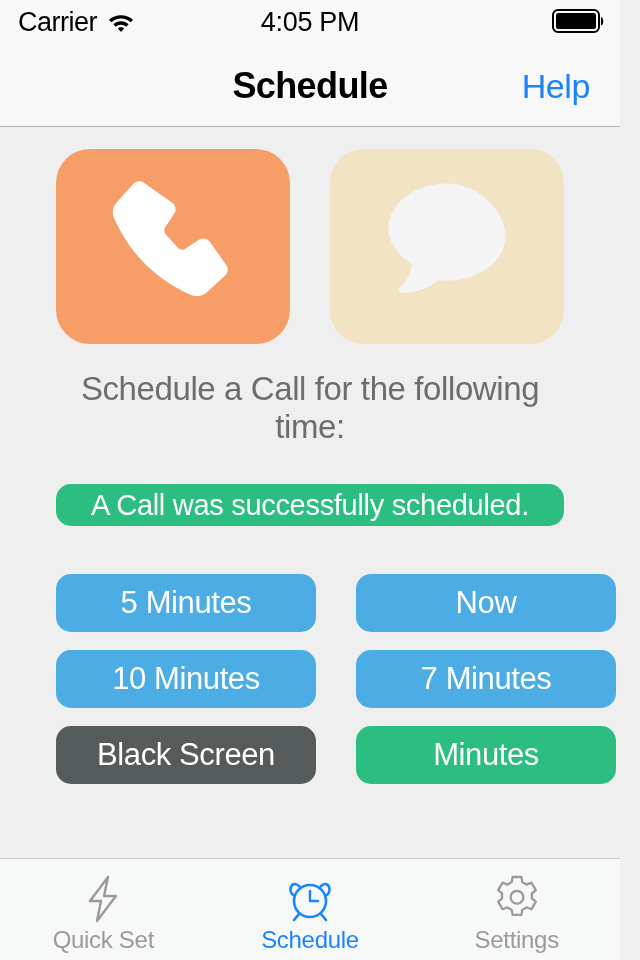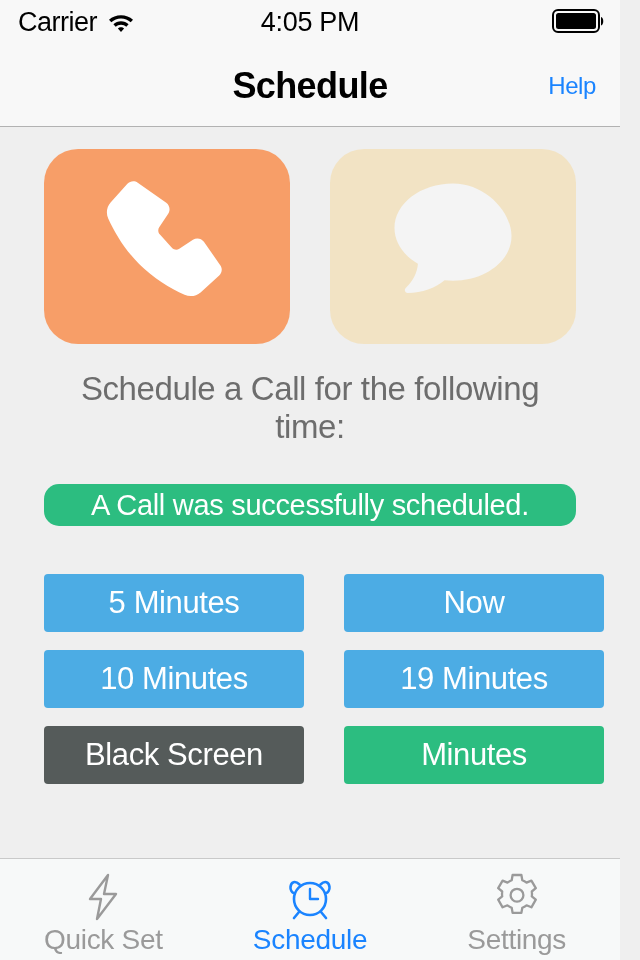--- a/index.html
+++ b/index.html
@@ -78,35 +78,35 @@
     box-sizing: border-box;
   }
   .nav-title {
     font-size: 36px;
     font-weight: bold;
     color: #000;
     letter-spacing: -0.6px;
   }
   .nav-right {
     position: absolute;
-    right: 24px;
+    right: 30px;
     top: 50%;
     transform: translateY(-50%);
-    font-size: 24px;
+    font-size: 34px;
     color: #1a84ff;
     letter-spacing: -0.4px;
     cursor: pointer;
   }
 
   
   .content {
     flex: 1 1 auto;
     position: relative;
     background: #efefef;
-    padding: 0 44px;
+    padding: 0 56px;
     box-sizing: border-box;
   }
 
   .tiles {
     display: flex;
     gap: 40px;
     margin-top: 22px;
   }
   .tile {
     width: 260px;
@@ -143,21 +143,21 @@
 
   .button-grid {
     margin-top: 48px;
     display: grid;
     grid-template-columns: 260px 260px;
     column-gap: 40px;
     row-gap: 18px;
   }
   .btn {
     height: 58px;
-    border-radius: 4px;
+    border-radius: 15px;
     display: flex;
     align-items: center;
     justify-content: center;
     color: #ffffff;
     font-size: 31px;
     letter-spacing: -0.4px;
     cursor: pointer;
     user-select: none;
     border: none;
     font-family: "Liberation Sans", sans-serif;
@@ -187,21 +187,21 @@
     padding-top: 6px;
     box-sizing: border-box;
   }
   .tab-icon {
     height: 50px;
     display: flex;
     align-items: center;
     justify-content: center;
   }
   .tab-label {
-    font-size: 28px;
+    font-size: 24px;
     color: #9a9a9a;
     letter-spacing: -0.3px;
     line-height: 1;
   }
   .tab-item.active .tab-label { color: #1a84ff; }
 </style>
 </head>
 <body>
 
 <div class="phone">
@@ -256,21 +256,21 @@
     <div class="headline">Schedule a Call for the following time:</div>
 
     <div class="status-banner">
       <span>A Call was successfully scheduled.</span>
     </div>
 
     <div class="button-grid">
       <button class="btn btn-blue">5 Minutes</button>
       <button class="btn btn-blue">Now</button>
       <button class="btn btn-blue">10 Minutes</button>
-      <button class="btn btn-blue">19 Minutes</button>
+      <button class="btn btn-blue">7 Minutes</button>
       <button class="btn btn-dark">Black Screen</button>
       <button class="btn btn-green">Minutes</button>
     </div>
 
   </div>
 
   <div class="tab-bar">
 
     <div class="tab-item">
       <span class="tab-icon">

